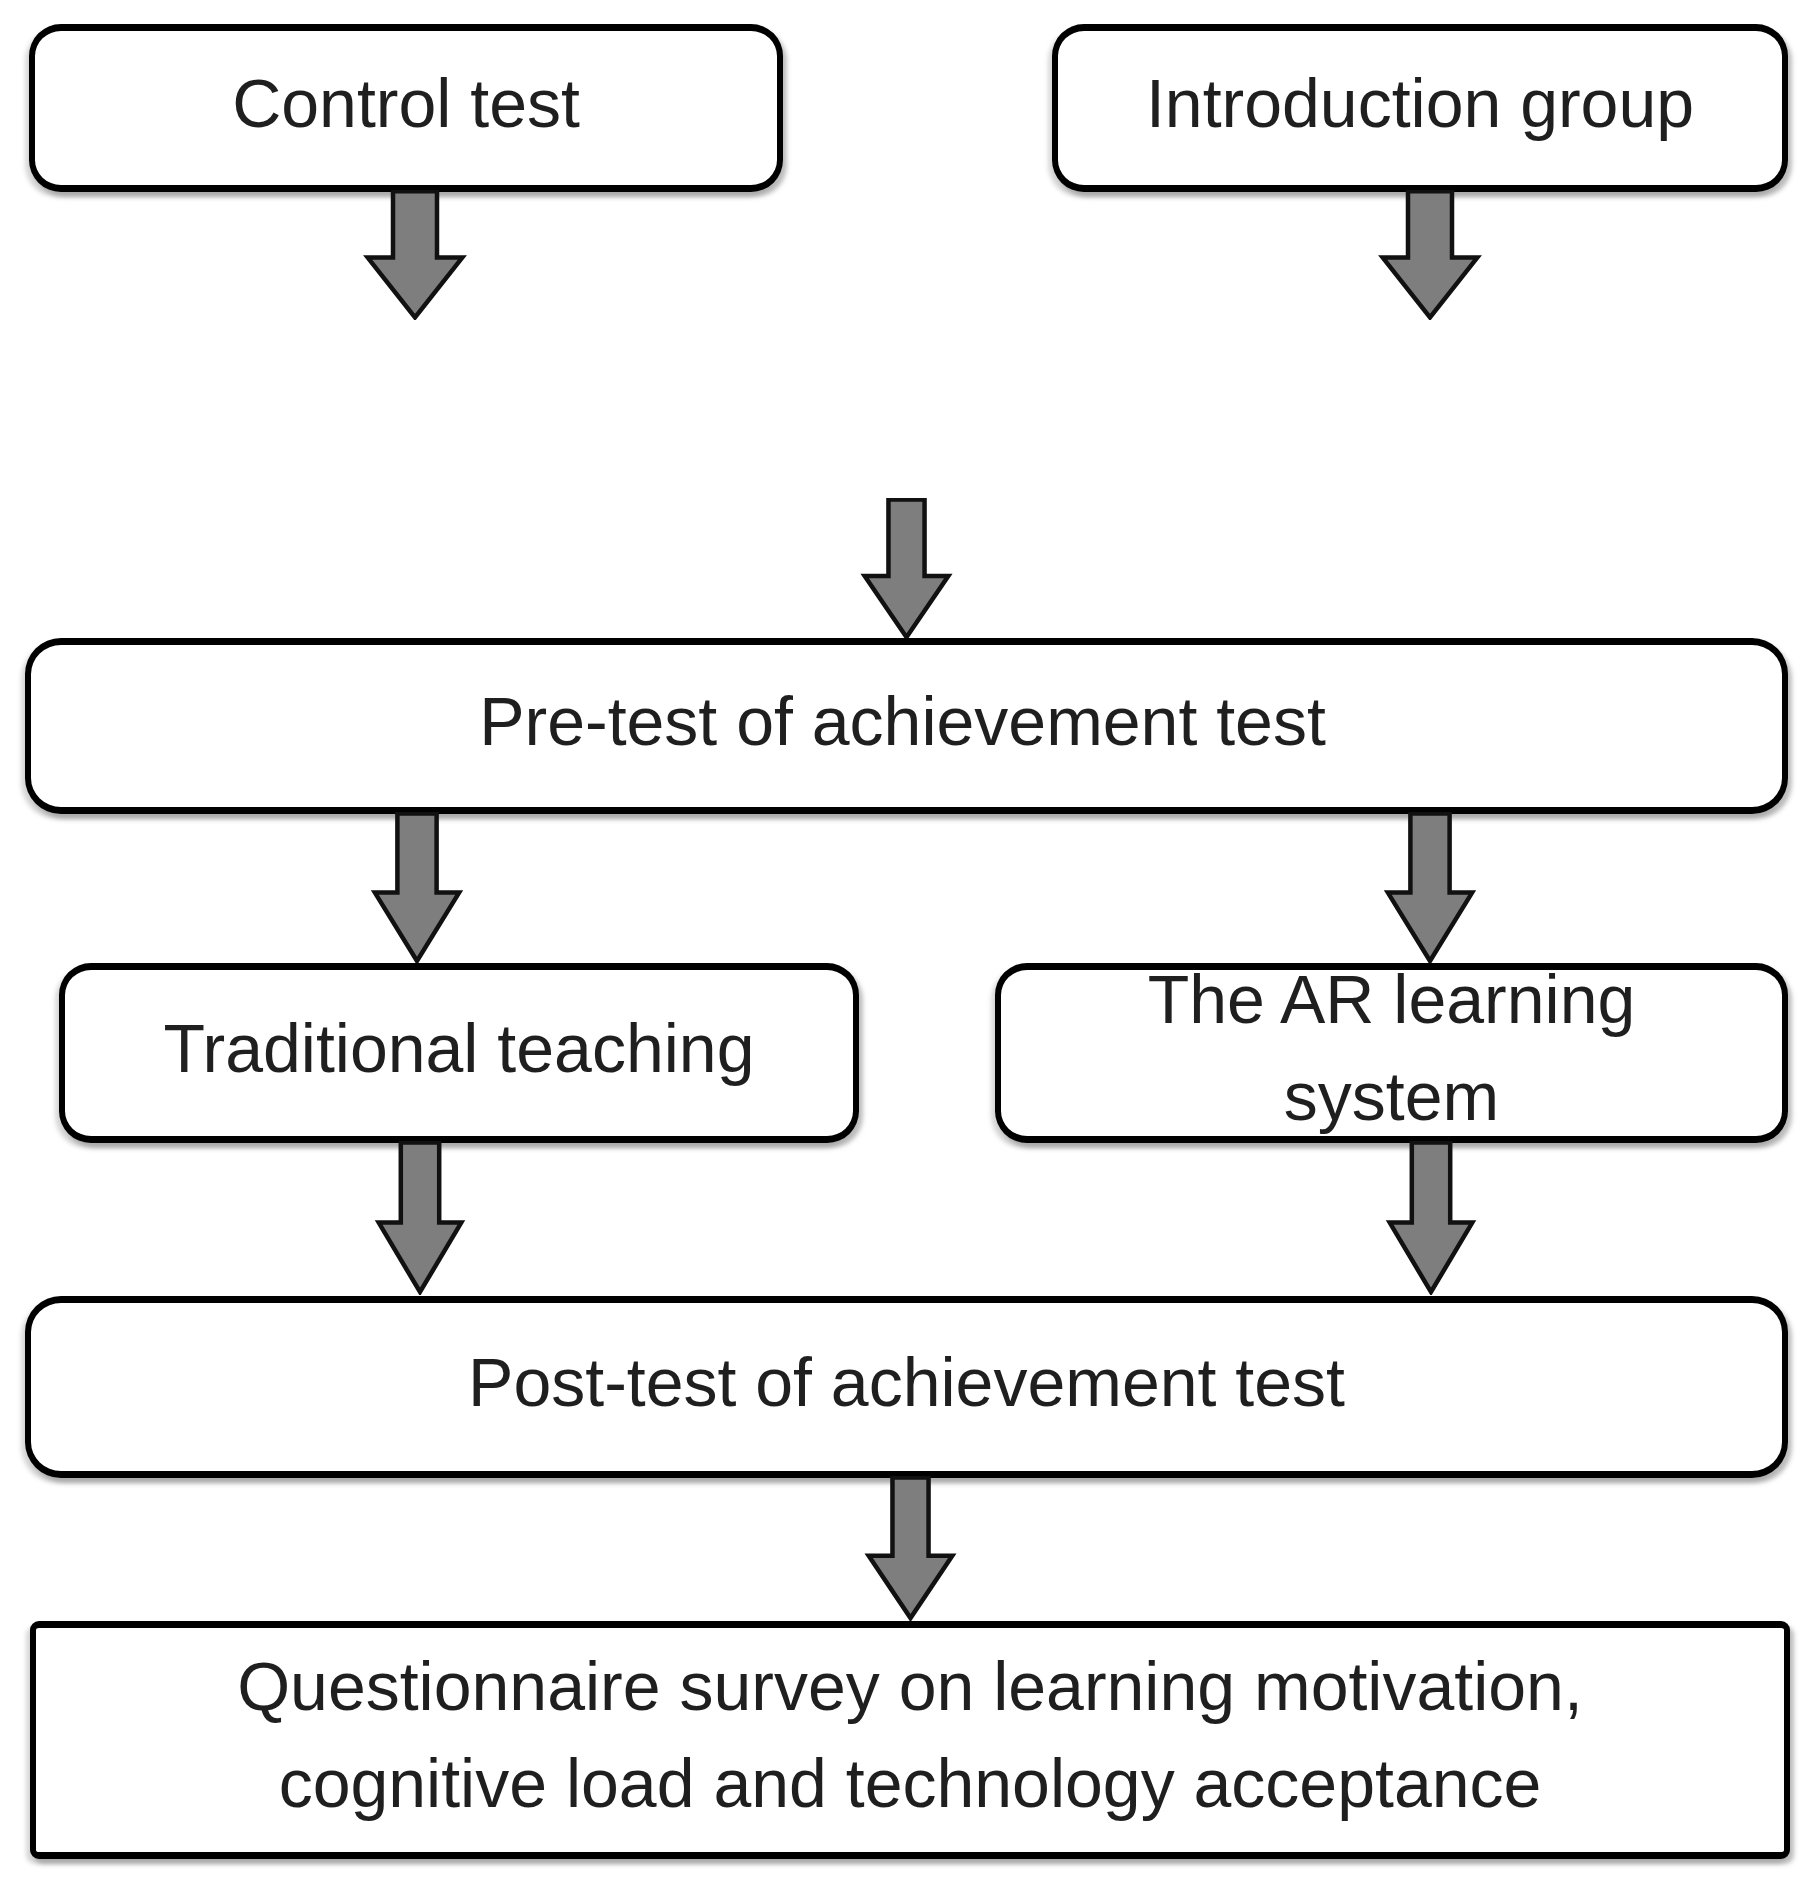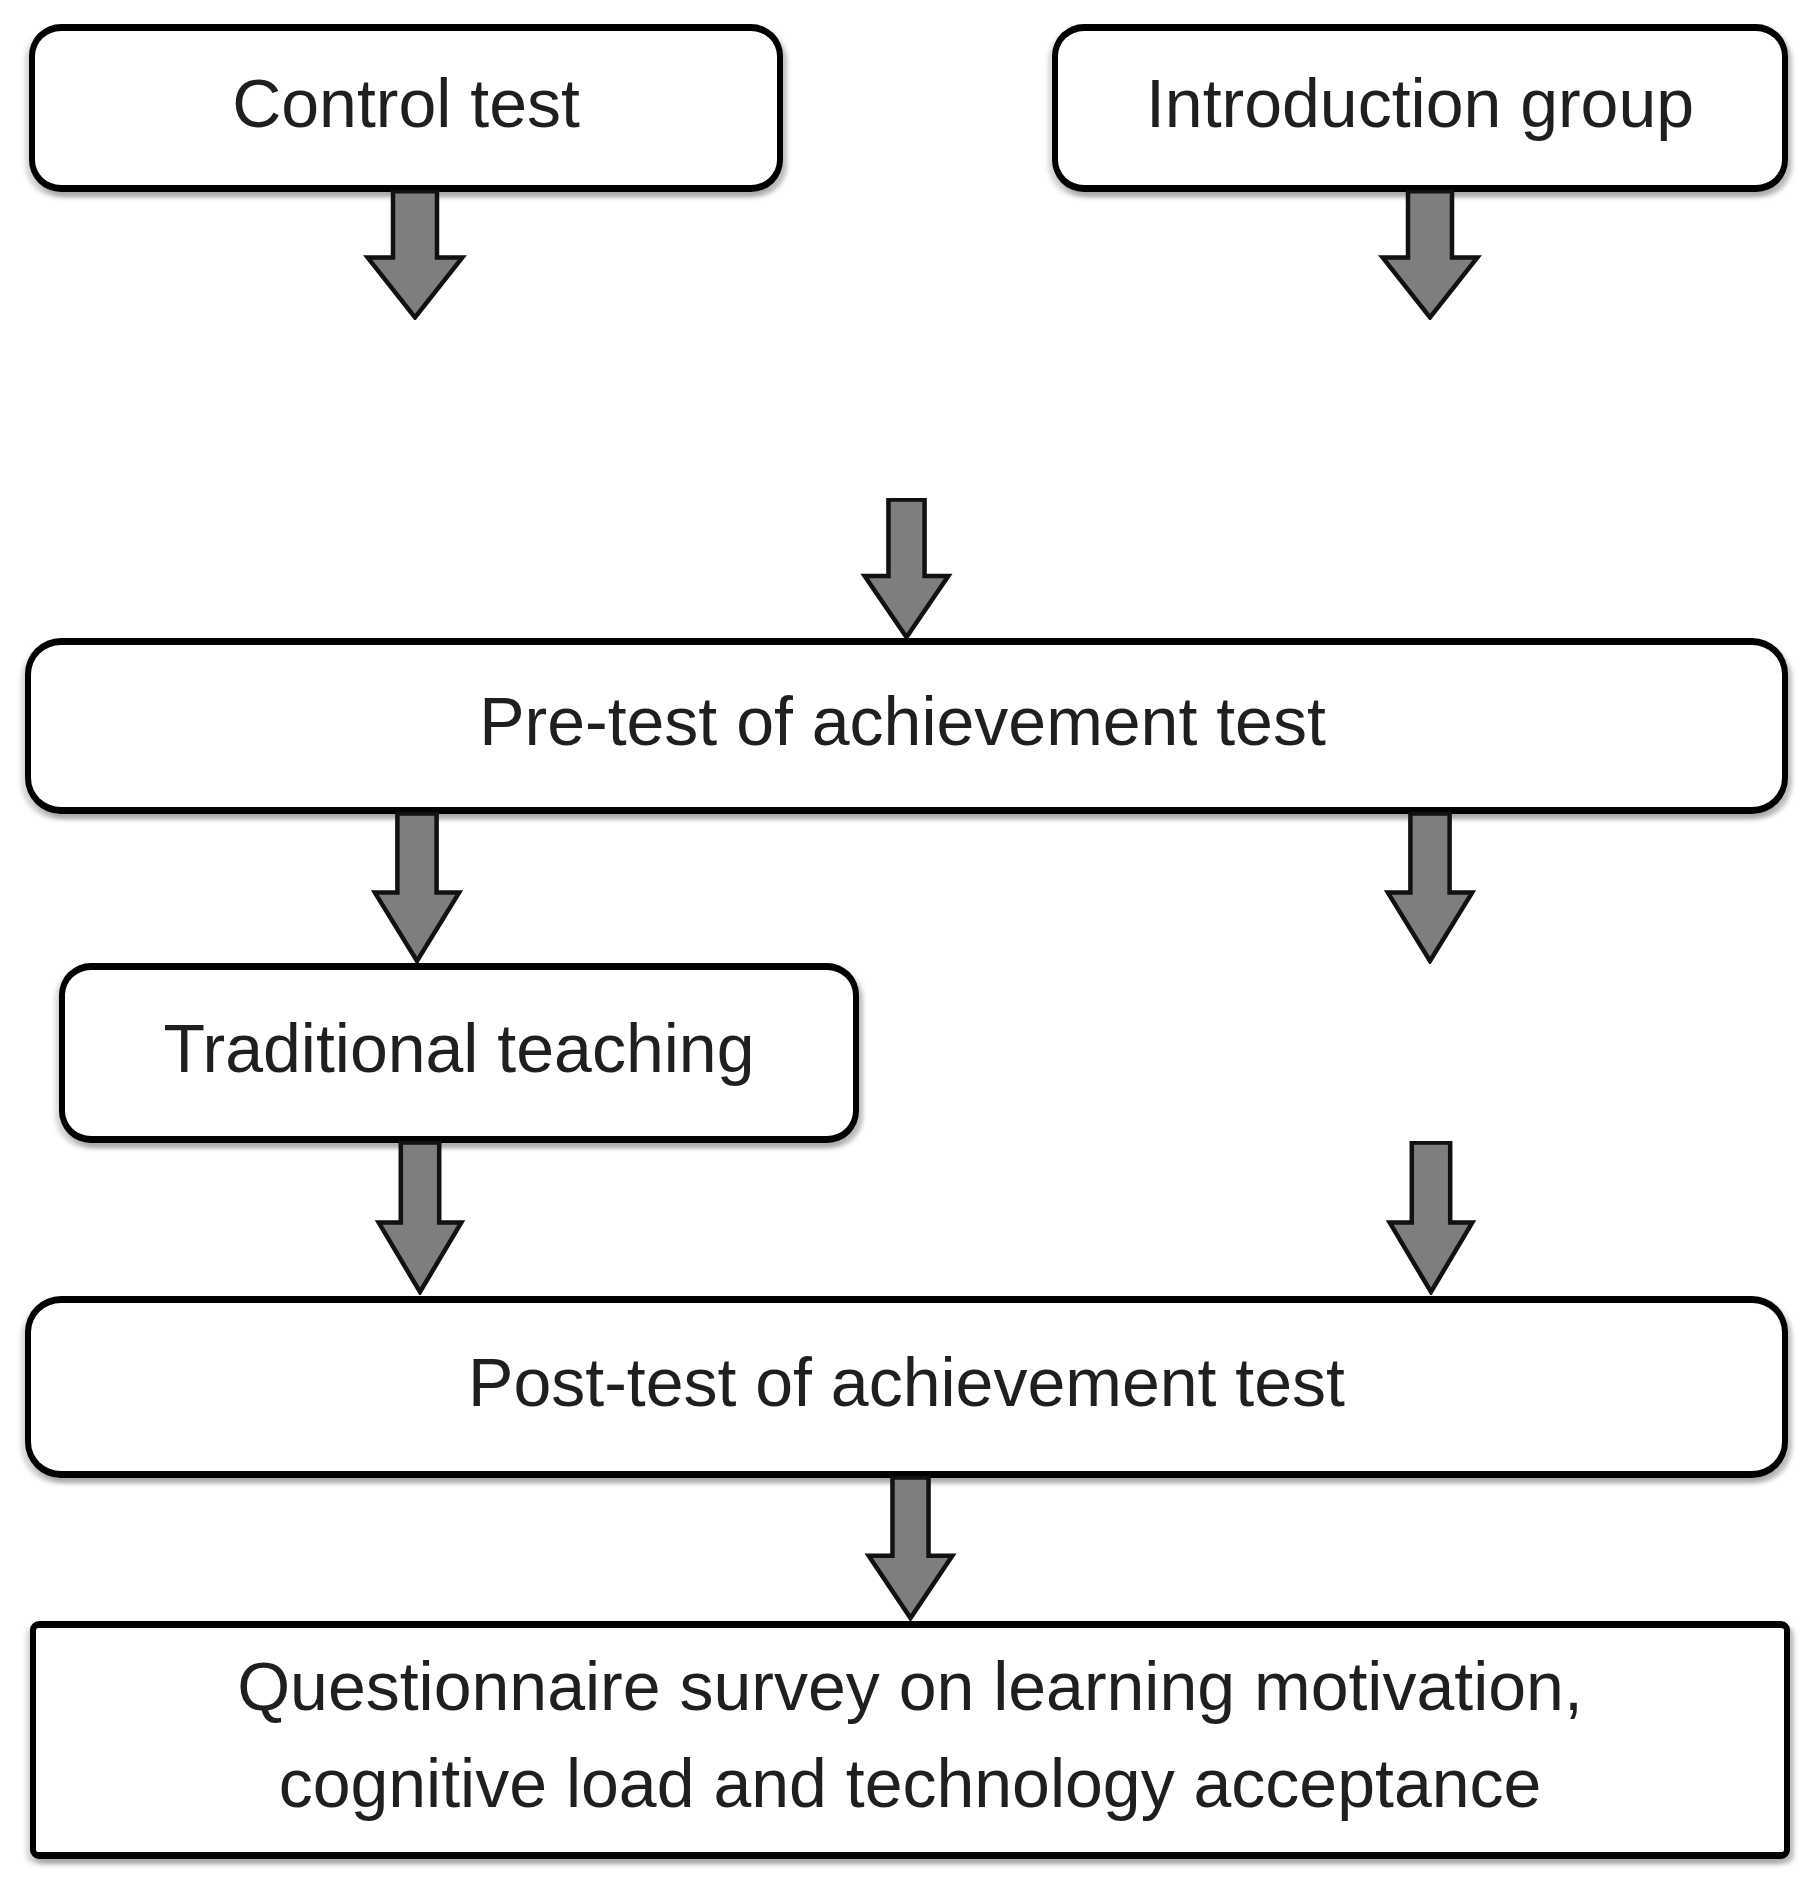--- a/index.html
+++ b/index.html
@@ -78,20 +78,23 @@
   <svg class="arrow" style="left:368px;top:812px;width:98px;height:152px;" viewBox="0 0 100 100" preserveAspectRatio="none">
     <polygon points="30,1 70,1 70,53 93,53 50,98 7,53 30,53" vector-effect="non-scaling-stroke"></polygon>
   </svg>
   <svg class="arrow" style="left:1381px;top:812px;width:98px;height:152px;" viewBox="0 0 100 100" preserveAspectRatio="none">
     <polygon points="30,1 70,1 70,53 93,53 50,98 7,53 30,53" vector-effect="non-scaling-stroke"></polygon>
   </svg>
 
   <div class="box" style="left:59px;top:963px;width:800px;height:180px;">
     <span>Traditional teaching</span>
   </div>
+  <div class="box" style="left:995px;top:963px;width:793px;height:180px;">
+    <span>The AR learning system</span>
+  </div>
 
   <svg class="arrow" style="left:372px;top:1141px;width:96px;height:154px;" viewBox="0 0 100 100" preserveAspectRatio="none">
     <polygon points="30,1 70,1 70,53 93,53 50,98 7,53 30,53" vector-effect="non-scaling-stroke"></polygon>
   </svg>
   <svg class="arrow" style="left:1383px;top:1141px;width:96px;height:154px;" viewBox="0 0 100 100" preserveAspectRatio="none">
     <polygon points="30,1 70,1 70,53 93,53 50,98 7,53 30,53" vector-effect="non-scaling-stroke"></polygon>
   </svg>
 
   <div class="box wide" style="left:25px;top:1296px;width:1763px;height:182px;">
     <span>Post-test of achievement test</span>

